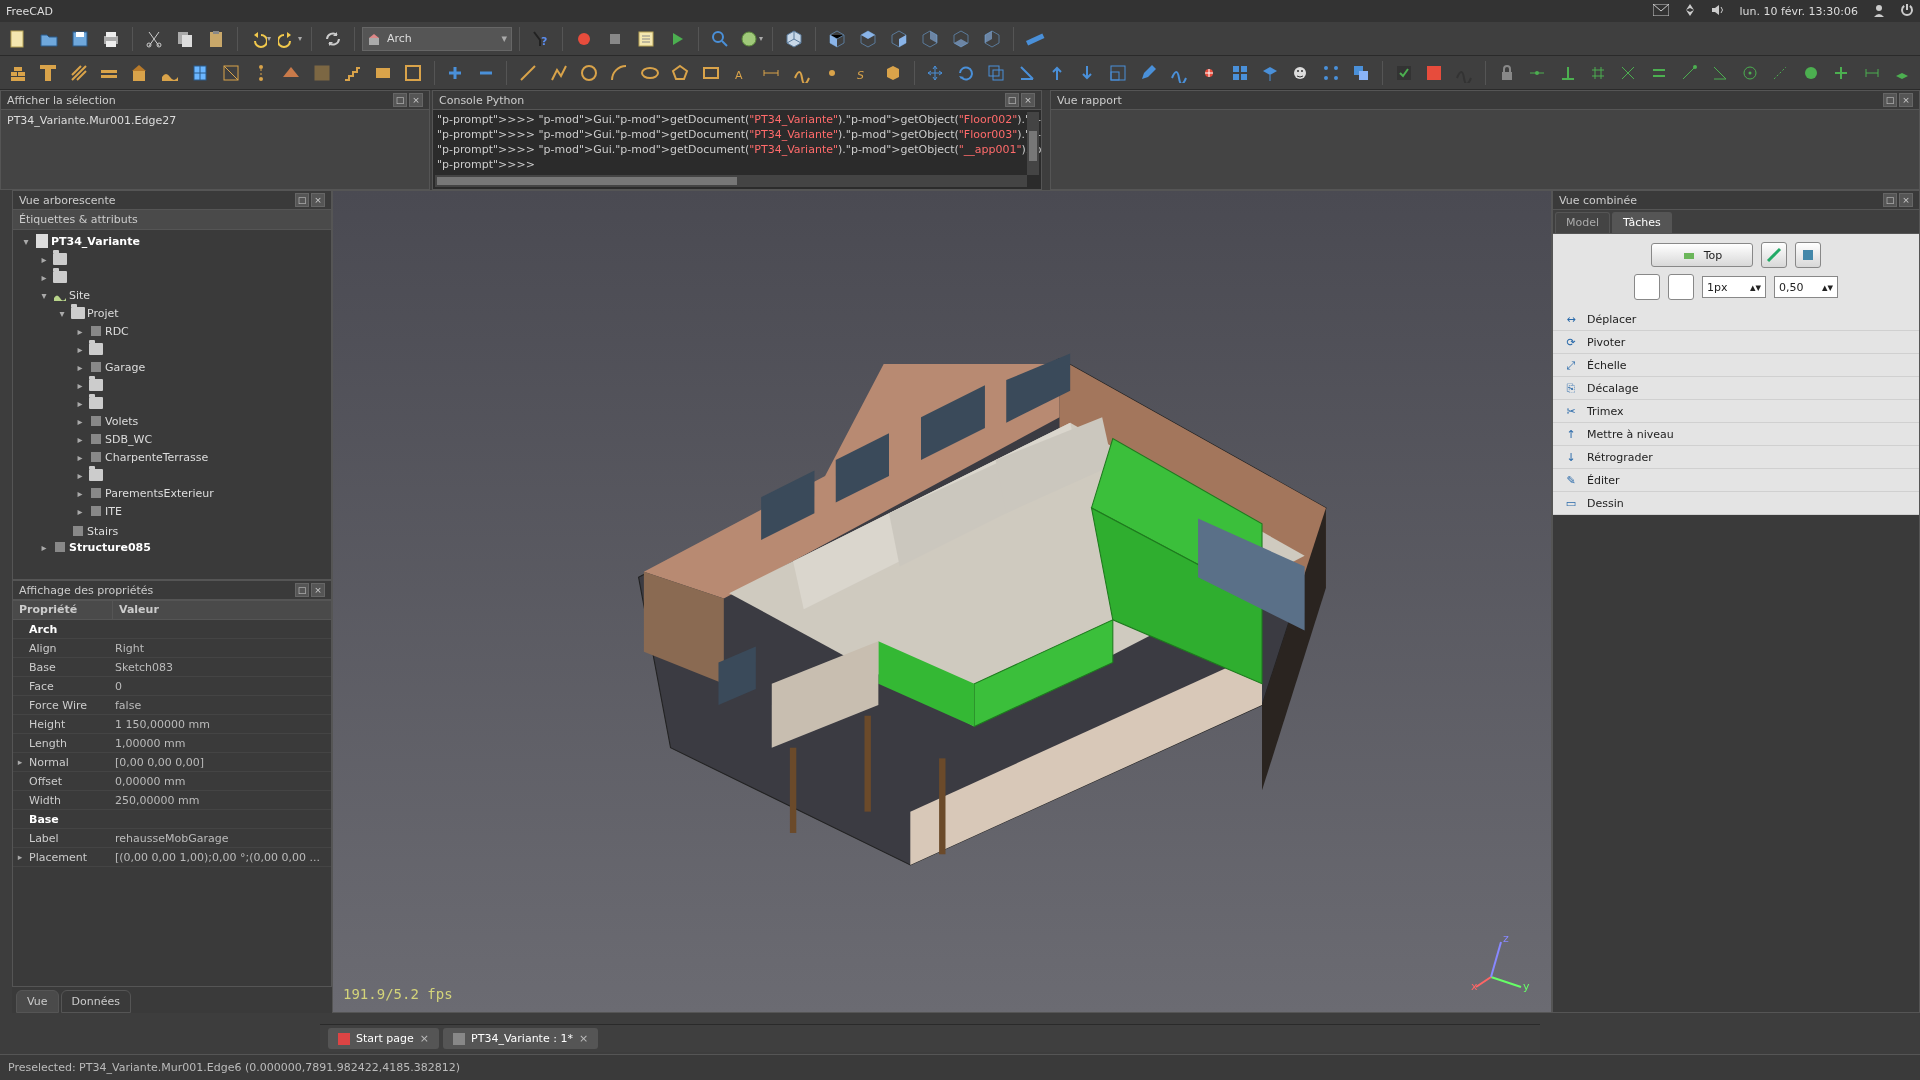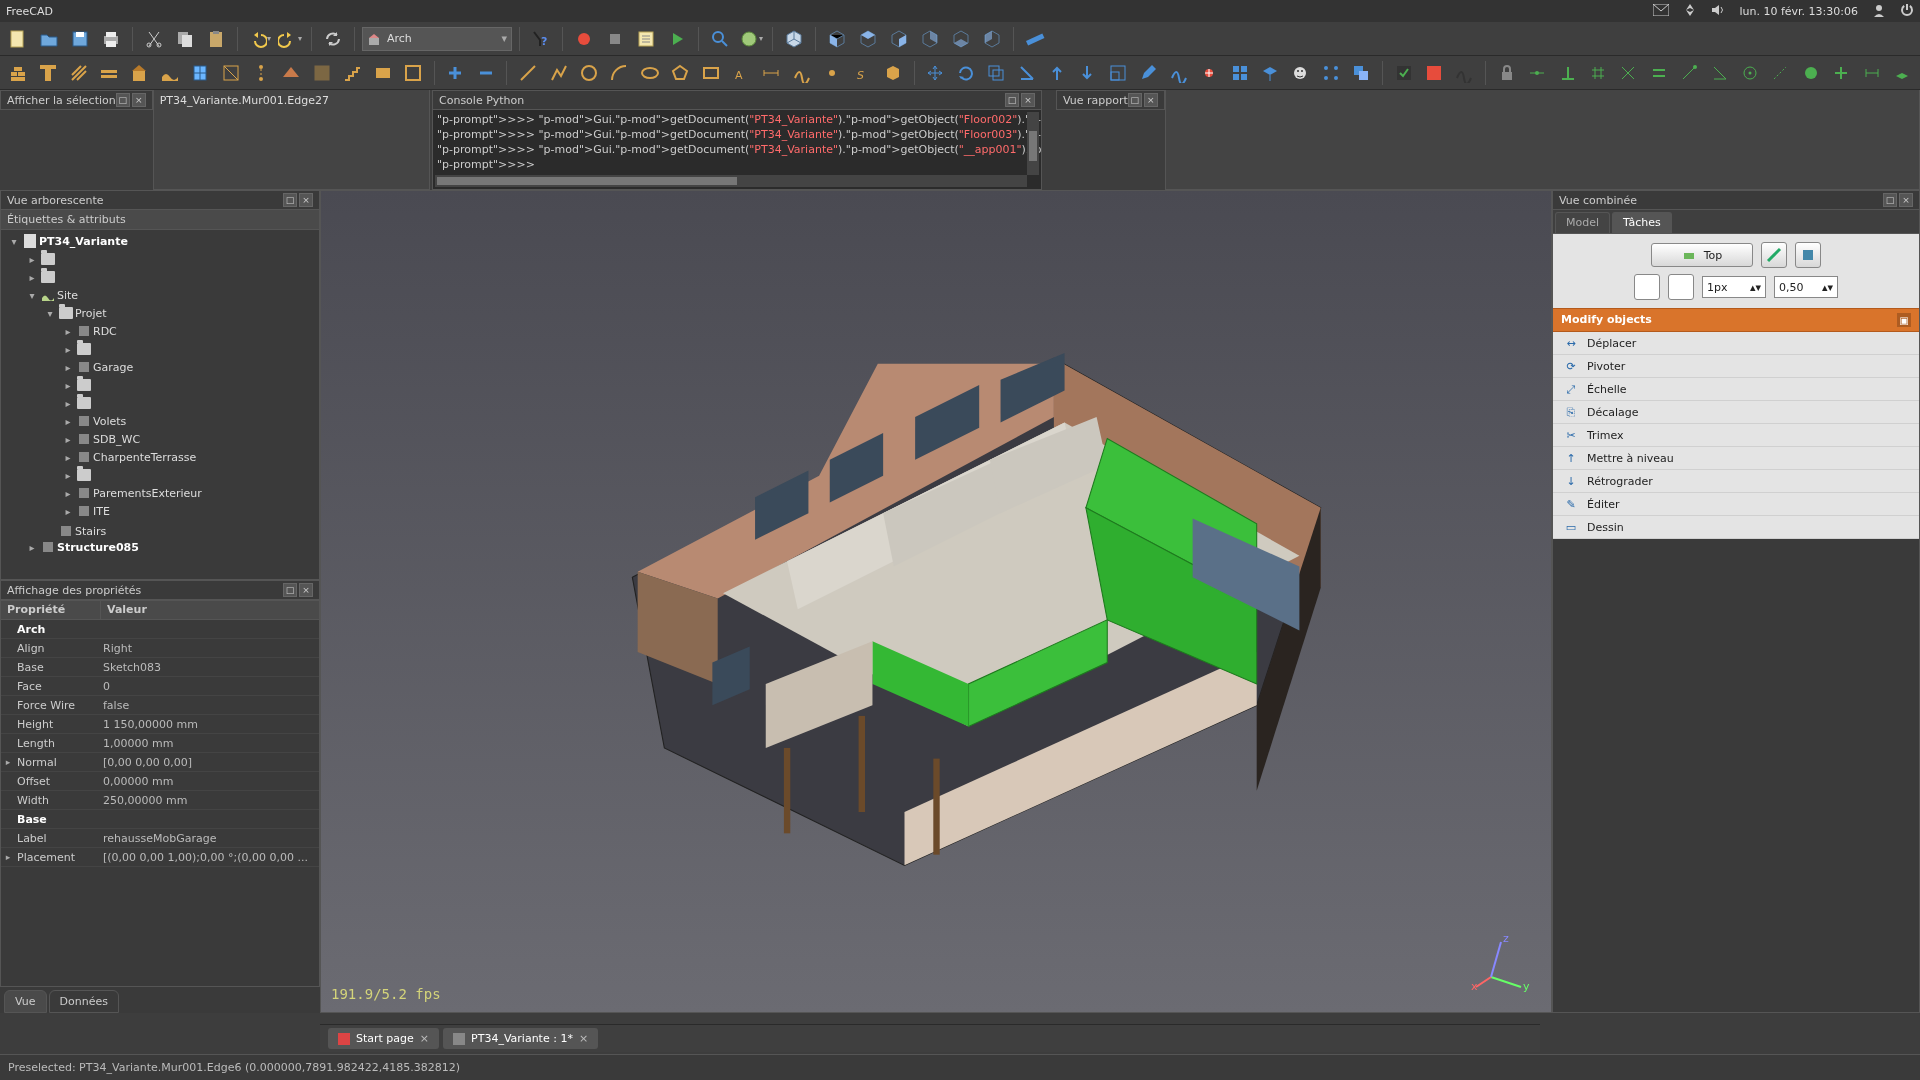--- a/index.html
+++ b/index.html
@@ -11,33 +11,33 @@
 .toolbar { height:34px; background:#3f3f3f; display:flex; align-items:center; padding:0 4px; gap:3px; border-bottom:1px solid #2a2a2a; }
 .toolbar .sep { width:1px; height:24px; background:#555; margin:0 4px; }
 .tbtn { width:28px; height:28px; display:flex; align-items:center; justify-content:center; border-radius:2px; }
 .tbtn svg { display:block; }
 .wb-select { width:150px; height:24px; background:#555; border:1px solid #666; color:#ddd; padding:2px 4px; display:flex; align-items:center; gap:6px; }
 .wb-select::after { content:"▾"; margin-left:auto; color:#aaa; }
 .panel-header { height:20px; background:#3a3a3a; border:1px solid #555; display:flex; align-items:center; padding:0 6px; color:#ccc; font-size:11px; }
 .panel-header .pbtns { margin-left:auto; display:flex; gap:2px; }
 .panel-header .pbtn { width:14px; height:14px; background:#555; border:1px solid #666; font-size:9px; display:flex; align-items:center; justify-content:center; }
 .mid { display:flex; height:100px; }
-.sel-panel { width:430px; display:flex; flex-direction:row; }
+.sel-panel { width:430px; display:flex; flex-direction:column; }
 .sel-body { flex:1; background:#444; border:1px solid #555; border-top:none; padding:4px 6px; color:#ddd; overflow:hidden; }
 .py-panel { width:610px; display:flex; flex-direction:column; margin-left:2px; }
 .py-body { flex:1; background:#2b2b2b; border:1px solid #555; border-top:none; padding:2px 4px; font-family:monospace; font-size:12px; overflow:hidden; position:relative; }
 .py-body .line { white-space:nowrap; line-height:15px; }
 .py-body .p-str { color:#ff6b6b; }
 .py-body .sbx { position:absolute; left:2px; right:14px; bottom:2px; height:12px; background:#444; }
 .py-body .sbx-thumb { position:absolute; left:2px; top:2px; width:300px; height:8px; background:#777; }
 .py-body .sby { position:absolute; right:2px; top:2px; bottom:14px; width:12px; background:#444; }
 .py-body .sby-thumb { position:absolute; right:2px; bottom:14px; width:8px; height:30px; background:#777; }
-.rep-panel { flex:1; display:flex; flex-direction:row; margin-left:14px; }
+.rep-panel { flex:1; display:flex; flex-direction:column; margin-left:8px; }
 .rep-body { flex:1; background:#444; border:1px solid #555; border-top:none; }
-.main { display:flex; height:823px; }
+.main { display:flex; height:823px;padding-left:12px; }
 .left-col { width:320px; display:flex; flex-direction:column; }
 .tree-panel { display:flex; flex-direction:column; height:390px; }
 .tree-sub { height:20px; background:#4a4a4a; border:1px solid #555; border-top:none; color:#ccc; padding:0 6px; display:flex; align-items:center; }
 .tree-body { flex:1; background:#3a3a3a; border:1px solid #555; border-top:none; overflow:hidden; padding:2px 0; color:#ddd; }
 .tree-row { display:flex; align-items:center; height:18px; padding-left:4px; gap:2px; white-space:nowrap; }
 .tree-row .tw { width:14px; text-align:center; color:#aaa; font-size:10px; }
 .tree-row .ic { width:14px; height:14px; display:inline-flex; align-items:center; justify-content:center; }
 .tree-row.bold .lbl { font-weight:bold; color:#fff; }
 .folder-ic { width:14px; height:12px; background:#ccc; border-radius:1px; position:relative; }
 .folder-ic::before { content:""; position:absolute; top:-3px; left:0; width:6px; height:3px; background:#ccc; border-radius:1px 1px 0 0; }
@@ -1010,24 +1010,20 @@
           <div class="spin">
               <span>1px</span>
               <span style="margin-left:auto">▴▾</span>
             </div>
           <div class="spin">
               <span>0,50</span>
               <span style="margin-left:auto">▴▾</span>
             </div>
         </div>
       </div>
-      <div class="modify-h">
-        <span>Modify objects</span>
-        <span class="closebox">▣</span>
-      </div>
       <div class="mod-list" id="mod-list">
           <div class="mod-item">
             <span class="mi" style="color: rgb(42, 106, 170);">↔</span>
             <span>Déplacer</span>
           </div>
           <div class="mod-item">
             <span class="mi" style="color: rgb(42, 106, 170);">⟳</span>
             <span>Pivoter</span>
           </div>
           <div class="mod-item">

